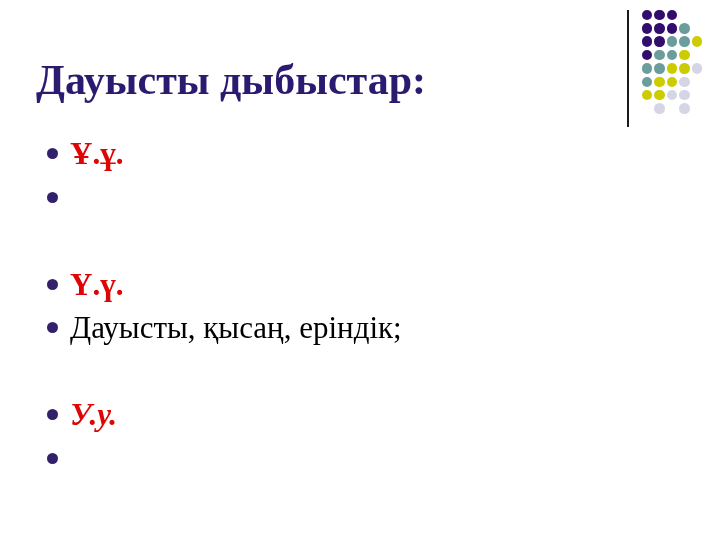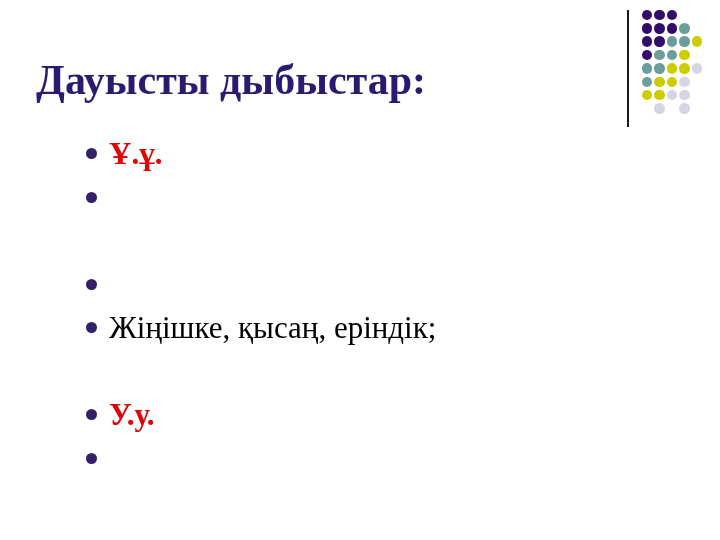--- a/index.html
+++ b/index.html
@@ -27,21 +27,20 @@
   }
   .bullet-list {
     position: absolute;
     left: 0; top: 132px;
     width: 620px;
   }
   .bullet-row {
     height: 43.5px;
     display: flex;
     align-items: center;
-    padding-left: 39px;
   }
   .bullet-dot {
     width: 11px; height: 11px;
     border-radius: 50%;
     background: var(--bullet-dot, #33206b);
     margin-left: 47px;
     flex: 0 0 auto;
     align-self: center;
   }
   .bullet-dot.hidden { visibility: hidden; }
@@ -52,20 +51,21 @@
     color: var(--body-color, #000000);
     white-space: nowrap;
   }
   .bullet-text.red-bold {
     color: var(--red-accent, #e00505);
     font-weight: bold;
   }
   .bullet-text.red-bold-italic {
     color: var(--red-accent, #e00505);
     font-weight: bold;
+    font-style: italic;
   }
   .decor {
     position: absolute;
     left: 0; top: 0; right: 0; bottom: 0;
     pointer-events: none;
   }
   .vline {
     position: absolute;
     left: 627px; top: 10px;
     width: 2px; height: 117px;
@@ -90,24 +90,25 @@
       </div>
       <div class="bullet-row">
         <span class="bullet-dot"></span>
       </div>
       <div class="bullet-row">
         <span class="bullet-dot hidden"></span>
         <span class="bullet-text"></span>
       </div>
       <div class="bullet-row">
         <span class="bullet-dot"></span>
+        <span class="bullet-text red-bold">Ү.ү.</span>
       </div>
       <div class="bullet-row">
         <span class="bullet-dot"></span>
-        <span class="bullet-text">Жіңішке, қысаң, еріндік;</span>
+        <span class="bullet-text">Дауысты, қысаң, еріндік;</span>
       </div>
       <div class="bullet-row">
         <span class="bullet-dot hidden"></span>
         <span class="bullet-text"></span>
       </div>
       <div class="bullet-row">
         <span class="bullet-dot"></span>
         <span class="bullet-text red-bold-italic">У.у.</span>
       </div>
       <div class="bullet-row">

